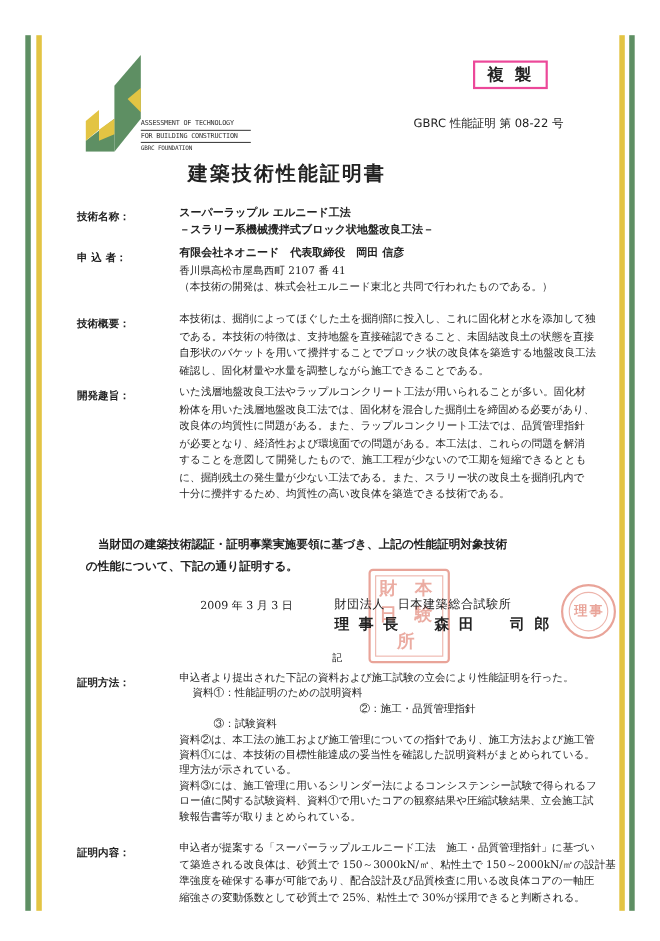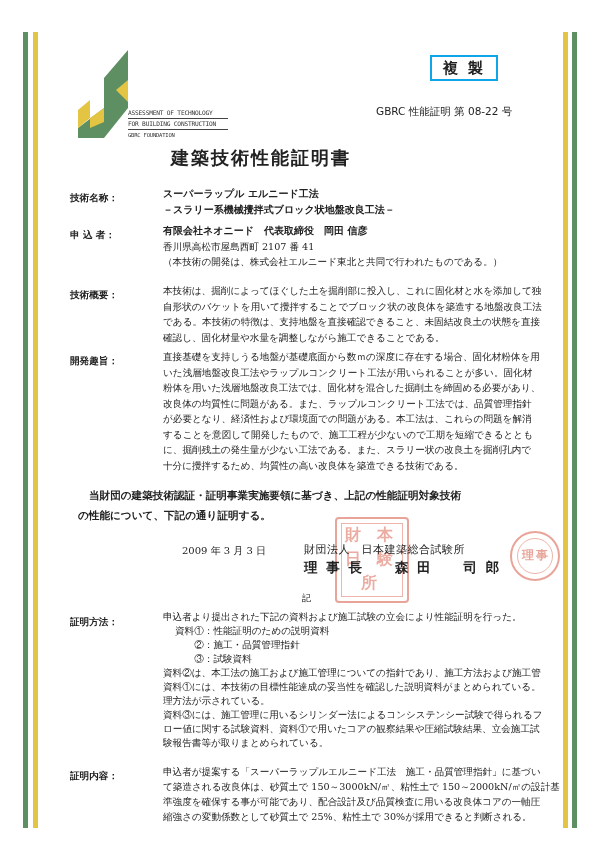--- a/index.html
+++ b/index.html
@@ -10,21 +10,21 @@
   .bar.y { background:#e3c443; }
   #bar-l1 { left:23px; } #bar-l2 { left:33px; }
   #bar-r1 { left:563px; } #bar-r2 { left:572px; }
 
   .logo { position:absolute; left:76px; top:48px; width:58px; height:90px; }
   .logo-text { position:absolute; left:128px; top:108px; font-family:"DejaVu Sans Mono","Liberation Mono",monospace;
                font-size:6.2px; color:#333; line-height:10px; letter-spacing:-0.2px; }
   .logo-text .l { border-bottom:0.6px solid #444; width:100px; white-space:nowrap; }
   .logo-text .l3 { font-size:5.5px; white-space:nowrap; }
 
-  .copy-stamp { position:absolute; left:430px; top:55px; width:64px; height:22px; border:2px solid #0ea5e9;
+  .copy-stamp { position:absolute; left:430px; top:55px; width:64px; height:22px; border:2px solid #ec4899;
                 font-family:"DejaVu Sans","Liberation Sans",sans-serif; font-weight:bold; font-size:15px;
                 text-align:center; line-height:22px; letter-spacing:10px; text-indent:8px; }
   .cert-no { position:absolute; left:376px; top:105px; font-family:"DejaVu Sans","Liberation Sans",sans-serif;
              font-size:10.5px; color:#222; white-space:nowrap;text-align:right; }
 
   .title { position:absolute; left:0; width:522px; top:146px; text-align:center; font-size:18px; font-weight:bold;
            letter-spacing:2px; font-family:"DejaVu Serif","Liberation Serif",serif; }
 
   .sec { position:absolute; left:70px; font-size:9.6px; line-height:15.5px; }
   .sec .lbl { position:absolute; left:0; top:4px; font-family:"DejaVu Sans","Liberation Sans",sans-serif;
@@ -90,30 +90,29 @@
     <div class="sans" style="font-weight:bold; font-size:10px;">有限会社ネオニード　代表取締役　岡田 信彦</div>
     <div>香川県高松市屋島西町 2107 番 41</div>
     <div>（本技術の開発は、株式会社エルニード東北と共同で行われたものである。）</div>
   </div>
 </div>
 
 <div class="sec" style="top:283px;">
   <span class="lbl">技術概要：</span>
   <div class="body">
     <div>本技術は、掘削によってほぐした土を掘削部に投入し、これに固化材と水を添加して独</div>
+    <div>である。本技術の特徴は、支持地盤を直接確認できること、未固結改良土の状態を直接</div>
     <div>自形状のバケットを用いて攪拌することでブロック状の改良体を築造する地盤改良工法</div>
-    <div>である。本技術の特徴は、支持地盤を直接確認できること、未固結改良土の状態を直接</div>
     <div>確認し、固化材量や水量を調整しながら施工できることである。</div>
   </div>
 </div>
 
 <div class="sec" style="top:349px;">
   <span class="lbl">開発趣旨：</span>
   <div class="body">
-    <div>直接基礎を支持しうる地盤が基礎底面から数ｍの深度に存在する場合、固化材粉体を用</div>
     <div>いた浅層地盤改良工法やラップルコンクリート工法が用いられることが多い。固化材</div>
     <div>粉体を用いた浅層地盤改良工法では、固化材を混合した掘削土を締固める必要があり、</div>
     <div>改良体の均質性に問題がある。また、ラップルコンクリート工法では、品質管理指針</div>
     <div>が必要となり、経済性および環境面での問題がある。本工法は、これらの問題を解消</div>
     <div>することを意図して開発したもので、施工工程が少ないので工期を短縮できるととも</div>
     <div>に、掘削残土の発生量が少ない工法である。また、スラリー状の改良土を掘削孔内で</div>
     <div>十分に攪拌するため、均質性の高い改良体を築造できる技術である。</div>
   </div>
 </div>
 
@@ -139,21 +138,21 @@
 <div class="date">2009 年 3 月 3 日</div>
 <div class="org">財団法人　日本建築総合試験所</div>
 <div class="pres">理 事 長　　森 田　　司 郎</div>
 <div class="ki">記</div>
 
 <div class="sec" style="top:610px;">
   <span class="lbl">証明方法：</span>
   <div class="body" style="line-height:14px;">
     <div>申込者より提出された下記の資料および施工試験の立会により性能証明を行った。</div>
     <div style="padding-left:12px;">資料①：性能証明のための説明資料</div>
-    <div style="padding-left:12px;">　　②：施工・品質管理指針</div>
+    <div style="padding-left:12px;text-align:center;">　　②：施工・品質管理指針</div>
     <div style="padding-left:12px;">　　③：試験資料</div>
     <div>資料②は、本工法の施工および施工管理についての指針であり、施工方法および施工管</div>
     <div>資料①には、本技術の目標性能達成の妥当性を確認した説明資料がまとめられている。</div>
     <div>理方法が示されている。</div>
     <div>資料③には、施工管理に用いるシリンダー法によるコンシステンシー試験で得られるフ</div>
     <div>ロー値に関する試験資料、資料①で用いたコアの観察結果や圧縮試験結果、立会施工試</div>
     <div>験報告書等が取りまとめられている。</div>
   </div>
 </div>
 

